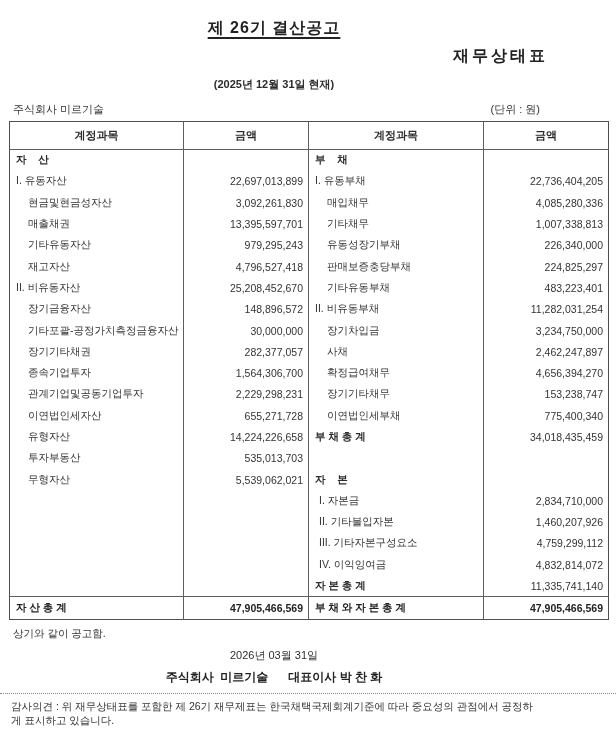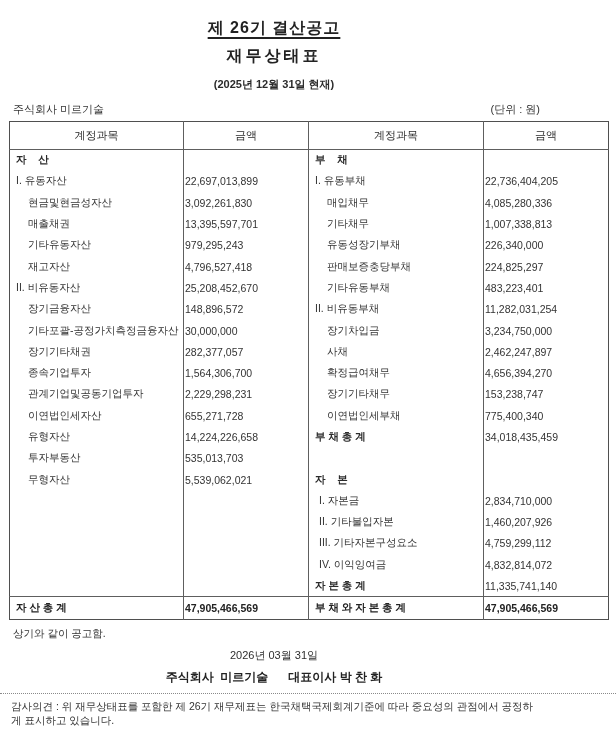--- a/index.html
+++ b/index.html
@@ -10,21 +10,21 @@
   }
   .page{width:548px;height:733px;position:relative;}
 
   
   .title-block{text-align:center;padding-top:18px;}
   .notice-title{
     font-size:16px;font-weight:bold;color:#222;letter-spacing:1px;
     text-decoration:underline;text-underline-offset:4px;text-decoration-thickness:1.5px;
     display:inline-block;
   }
-  .doc-title{font-size:16px;font-weight:bold;color:#222;letter-spacing:3px;margin-top:7px;text-align:center;}
+  .doc-title{font-size:16px;font-weight:bold;color:#222;letter-spacing:3px;margin-top:7px;text-align:right;}
   .as-of{font-size:11px;font-weight:bold;color:#2b2b2b;margin-top:10px;text-align:center;}
 
   
   .company-row{
     display:flex;justify-content:space-between;align-items:flex-start;
     margin:10px 8px 0 13px;font-size:11px;color:#333;
   }
 
   
   table.bs{
@@ -33,29 +33,29 @@
     font-size:10.5px;color:#333;
     border:1.5px solid #4f4f4f;
   }
   table.bs th,table.bs td{
     vertical-align:middle;overflow:hidden;
     border-left:1px solid #5e5e5e;
   }
   table.bs th:first-child,table.bs td:first-child{border-left:none;}
   thead tr{height:28px;}
   thead th{
-    font-size:11px;font-weight:normal;color:#2b2b2b;text-align:center;
+    font-size:11px;font-weight:bold;color:#2b2b2b;text-align:center;
     border-bottom:1px solid #5e5e5e;
   }
   tbody tr{height:21.3px;}
   tfoot tr{height:23px;}
   tfoot td{border-top:1px solid #5e5e5e;font-weight:bold;color:#222;}
 
   .acct{text-align:left;padding-left:6px;white-space:pre;}
-  .amt{text-align:left;padding-right:5px;}
+  .amt{text-align:right;padding-right:5px;}
   .acct.sec{font-weight:bold;color:#2b2b2b;}
   .acct.sub{padding-left:18px;}
   .acct.eq{padding-left:10px;}
   .acct.tot{font-weight:bold;color:#2b2b2b;}
 
   
   .post-notice{margin:7px 0 0 13px;font-size:10.5px;color:#333;}
   .date-line{text-align:center;margin-top:7px;font-size:11px;color:#2e2e2e;}
   .sign-line{text-align:center;margin-top:6px;font-size:12px;font-weight:bold;color:#222;white-space:pre;}
   .dotted{border-top:1.5px dotted #8a8a8a;margin-top:7px;width:616px;}

